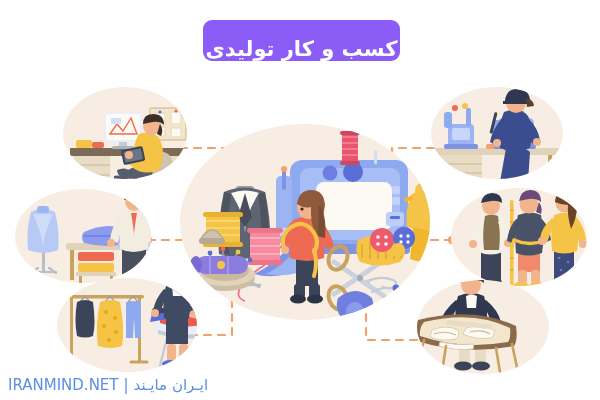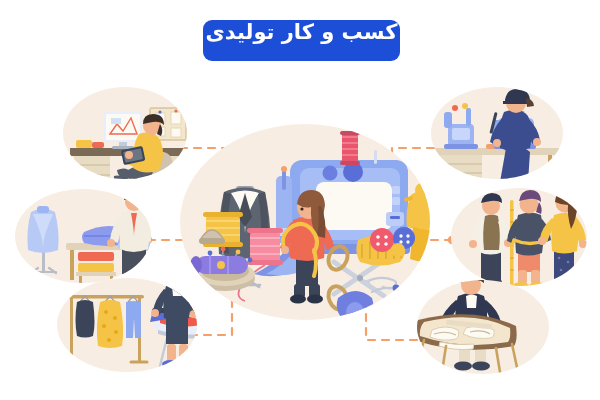--- a/index.html
+++ b/index.html
@@ -11,23 +11,23 @@
     overflow:hidden;
   }
   #stage { position:absolute; inset:0; width:600px; height:400px; }
   svg.layer { position:absolute; left:0; top:0; width:600px; height:400px; }
 
   
   #title-badge {
     position:absolute;
     left:203px; top:20px;
     width:197px; height:41px;
-    background:#1d4ed8;
+    background:#8b5cf6;
     border-radius:9px;
-    display:flex; align-items:flex-start; justify-content:center;
+    display:flex; align-items:flex-end; justify-content:center;
     z-index:40;
   }
   #title-badge .t {
     color:#ffffff;
     font-size:21px;
     font-weight:bold;
     direction:rtl;
     letter-spacing:0px;
     white-space:nowrap;
     font-family:"DejaVu Sans",sans-serif;
@@ -579,14 +579,19 @@
           <path d="M424,340 l-8,30 M512,344 l6,28 M446,346 l-4,26 M496,348 l4,24" stroke="#c9a35e" stroke-width="2.6" stroke-linecap="round"></path>
         </g>
       </g>
     </g>
   </svg>
 
   <div id="title-badge">
     <span class="t">کسب و کار تولیدی</span>
   </div>
 
+  <div id="watermark">
+    <span>IRANMIND.NET</span>
+    <span class="sep">|</span>
+    <span class="fa">ایـران مایـند</span>
+  </div>
 
 </div>
 
 </body></html>

